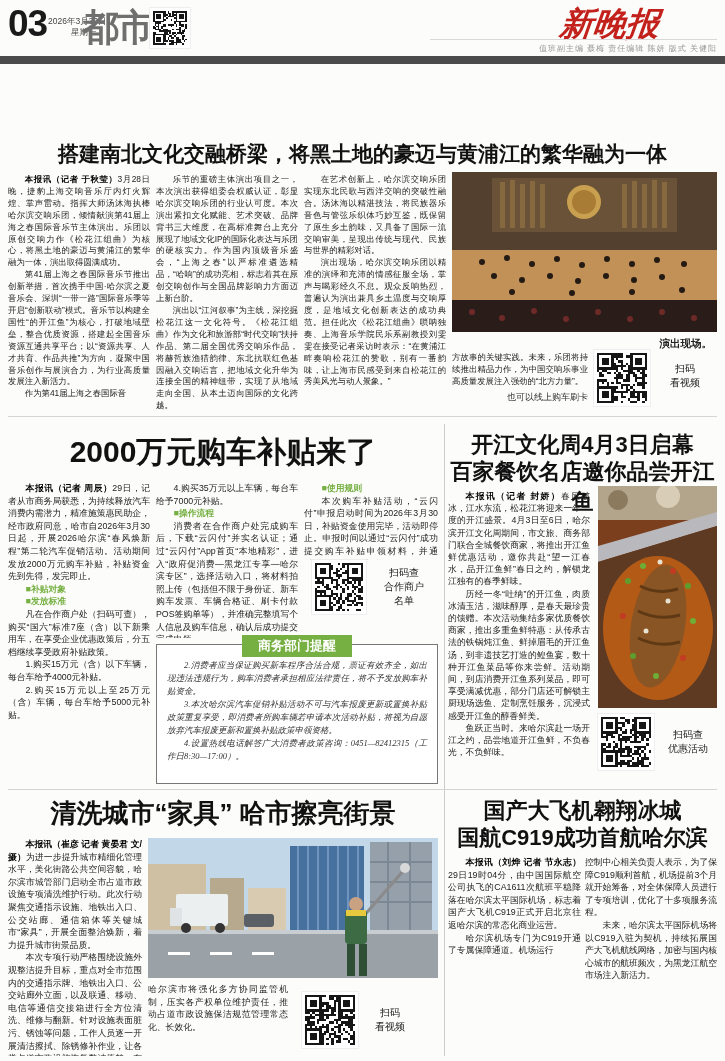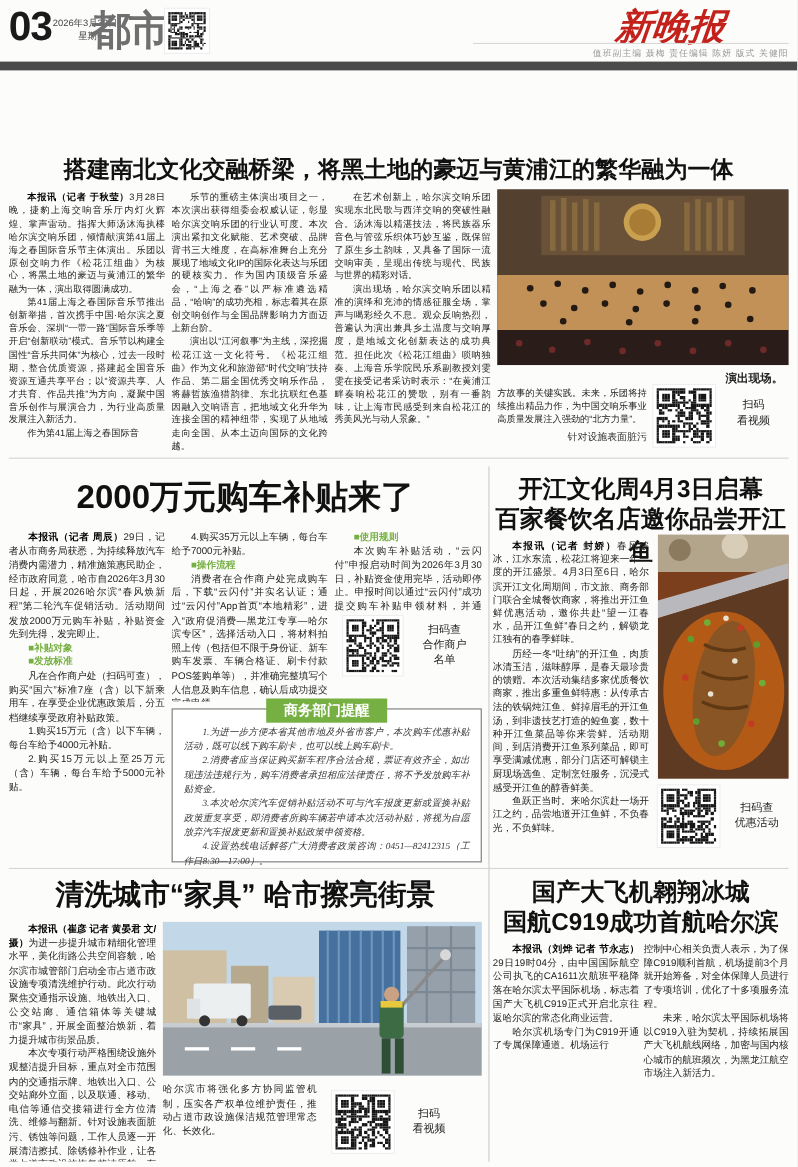--- a/index.html
+++ b/index.html
@@ -297,21 +297,21 @@
     </div>
   <div class="abs masthead" style="left:560px;top:2px;">新晚报</div>
   <div class="abs hline" style="left:430px;top:39px;width:287px;"></div>
   <div class="abs staff" style="left:470px;top:43px;width:247px;">值班副主编 聂梅  责任编辑 陈妍  版式 关健阳</div>
   <div class="abs bar" style="left:0;top:56px;width:725px;height:8px;"></div>
 
   <div class="abs subtitle" style="left:0;top:140px;width:725px;">搭建南北文化交融桥梁，将黑土地的豪迈与黄浦江的繁华融为一体</div>
 
   <div class="abs col tight" style="left:8px;top:174px;width:142px;height:236px;">
     <p><b class="intro">本报讯（记者 于秋莹）</b><span>3月28日晚，捷豹上海交响音乐厅内灯火辉煌、掌声雷动。指挥大师汤沐海执棒哈尔滨交响乐团，倾情献演第41届上海之春国际音乐节主体演出。乐团以原创交响力作《松花江组曲》为核心，将黑土地的豪迈与黄浦江的繁华融为一体，演出取得圆满成功。</span></p>
-    <p>第41届上海之春国际音乐节推出创新举措，首次携手中国·哈尔滨之夏音乐会、深圳“一带一路”国际音乐季等开启“创新联动”模式。音乐节以构建全国性“音乐共同体”为核心，过去一段时期，整合优质资源，搭建起全国音乐资源互通共享平台；以“资源共享、人才共育、作品共推”为方向，凝聚中国音乐创作与展演合力，为行业高质量发展注入新活力。</p>
+    <p>第41届上海之春国际音乐节推出创新举措，首次携手中国·哈尔滨之夏音乐会、深圳“一带一路”国际音乐季等开启“创新联动”模式。音乐节以构建全国性“的开江鱼”为核心，打破地域壁垒，整合优质资源，搭建起全国音乐资源互通共享平台；以“资源共享、人才共育、作品共推”为方向，凝聚中国音乐创作与展演合力，为行业高质量发展注入新活力。</p>
     <p>作为第41届上海之春国际音</p>
   </div>
   <div class="abs col tight" style="left:156px;top:174px;width:142px;height:236px;">
     <p>乐节的重磅主体演出项目之一，本次演出获得组委会权威认证，彰显哈尔滨交响乐团的行业认可度。本次演出紧扣文化赋能、艺术突破、品牌背书三大维度，在高标准舞台上充分展现了地域文化IP的国际化表达与乐团的硬核实力。作为国内顶级音乐盛会，“上海之春”以严标准遴选精品，“哈响”的成功亮相，标志着其在原创交响创作与全国品牌影响力方面迈上新台阶。</p>
     <p>演出以“江河叙事”为主线，深挖掘松花江这一文化符号。《松花江组曲》作为文化和旅游部“时代交响”扶持作品、第二届全国优秀交响乐作品，将赫哲族渔猎韵律、东北抗联红色基因融入交响语言，把地域文化升华为连接全国的精神纽带，实现了从地域走向全国、从本土迈向国际的文化跨越。</p>
   </div>
   <div class="abs col tight" style="left:304px;top:174px;width:142px;height:236px;">
     <p>在艺术创新上，哈尔滨交响乐团实现东北民歌与西洋交响的突破性融合。汤沐海以精湛技法，将民族器乐音色与管弦乐织体巧妙互鉴，既保留了原生乡土韵味，又具备了国际一流交响审美，呈现出传统与现代、民族与世界的精彩对话。</p>
     <p>演出现场，哈尔滨交响乐团以精准的演绎和充沛的情感征服全场，掌声与喝彩经久不息。观众反响热烈，普遍认为演出兼具乡土温度与交响厚度，是地域文化创新表达的成功典范。担任此次《松花江组曲》唢呐独奏、上海音乐学院民乐系副教授刘雯雯在接受记者采访时表示：“在黄浦江畔奏响松花江的赞歌，别有一番韵味，让上海市民感受到来自松花江的秀美风光与动人景象。”</p>
   </div>
@@ -367,21 +367,21 @@
           <circle cx="146" cy="140" r="3"></circle>
           <circle cx="178" cy="147" r="3"></circle>
         <circle cx="210" cy="140" r="3"></circle>
           <circle cx="242" cy="146" r="3"></circle>
       </g>
     </svg>
   </div>
   <div class="abs caption" style="left:452px;top:337px;width:260px;">演出现场。</div>
   <div class="abs col tight" style="left:452px;top:352px;width:136px;height:60px;">
     <p class="noind" style="text-indent:0;">方故事的关键实践。未来，乐团将持续推出精品力作，为中国交响乐事业高质量发展注入强劲的“北方力量”。</p>
-    <div class="credit">针对设施表面脏污</div>
+    <div class="credit">也可以线上购车刷卡</div>
   </div>
   <div class="abs qr" style="left:594px;top:350px;width:56px;height:56px;">
       <i style="grid-row:1;grid-column:1"></i>
       <i style="grid-row:1;grid-column:2"></i>
       <i style="grid-row:1;grid-column:3"></i>
       <i style="grid-row:1;grid-column:4"></i>
       <i style="grid-row:1;grid-column:5"></i>
       <i style="grid-row:1;grid-column:6"></i>
       <i style="grid-row:1;grid-column:7"></i>
       <i style="grid-row:1;grid-column:8"></i>
@@ -890,21 +890,20 @@
       <i style="grid-row:21;grid-column:15"></i>
       <i style="grid-row:21;grid-column:19"></i>
       <i style="grid-row:21;grid-column:20"></i>
     </div>
   <div class="abs qrlabel" style="left:372px;top:566px;width:64px;">扫码查
 合作商户
 名单</div>
 
   <div class="abs notice" style="left:156px;top:644px;width:282px;height:140px;">
     <div class="notice-tab">商务部门提醒</div>
-    <p>1.为进一步方便本省其他市地及外省市客户，本次购车优惠补贴活动，既可以线下购车刷卡，也可以线上购车刷卡。</p>
     <p>2.消费者应当保证购买新车程序合法合规，票证有效齐全，如出现违法违规行为，购车消费者承担相应法律责任，将不予发放购车补贴资金。</p>
     <p>3.本次哈尔滨汽车促销补贴活动不可与汽车报废更新或置换补贴政策重复享受，即消费者所购车辆若申请本次活动补贴，将视为自愿放弃汽车报废更新和置换补贴政策申领资格。</p>
     <p>4.设置热线电话解答广大消费者政策咨询：0451—82412315（工作日8:30—17:00）。</p>
   </div>
 
   <div class="abs h2" style="left:448px;top:430px;width:269px;font-size:22px;">开江文化周4月3日启幕</div>
   <div class="abs h2" style="left:448px;top:457px;width:269px;font-size:22px;">百家餐饮名店邀你品尝开江鱼</div>
 
   <div class="abs col a3col" style="left:448px;top:490px;width:142px;height:294px;">
     <p><b class="intro">本报讯（记者 封娇）</b><span>春风破冰，江水东流，松花江将迎来一年一度的开江盛景。4月3日至6日，哈尔滨开江文化周期间，市文旅、商务部门联合全城餐饮商家，将推出开江鱼鲜优惠活动，邀你共赴“望一江春水，品开江鱼鲜”春日之约，解锁龙江独有的春季鲜味。</span></p>
@@ -1243,21 +1242,21 @@
       <circle cx="257" cy="30" r="5" fill="#d8d8d8"></circle>
       <circle cx="208" cy="66" r="7" fill="#c9a183"></circle>
       <rect x="197" y="72" width="22" height="34" rx="4" fill="#3c6b44"></rect>
       <rect x="198" y="72" width="20" height="6" fill="#e8c93e"></rect>
       <rect x="199" y="106" width="8" height="32" fill="#2e4f35"></rect>
       <rect x="211" y="106" width="8" height="32" fill="#2e4f35"></rect>
     </svg>
   </div>
 
   <div class="abs col" style="left:148px;top:984px;width:140px;height:74px;">
-    <p class="noind" style="text-indent:0;">哈尔滨市将强化多方协同监管机制，压实各产权单位维护责任，推动占道市政设施保洁规范管理常态化、长效化。</p>
+    <p class="noind" style="text-indent:0;font-family:Liberation Mono, monospace;">哈尔滨市将强化多方协同监管机制，压实各产权单位维护责任，推动占道市政设施保洁规范管理常态化、长效化。</p>
   </div>
   <div class="abs qr" style="left:302px;top:992px;width:56px;height:56px;">
       <i style="grid-row:1;grid-column:1"></i>
       <i style="grid-row:1;grid-column:2"></i>
       <i style="grid-row:1;grid-column:3"></i>
       <i style="grid-row:1;grid-column:4"></i>
       <i style="grid-row:1;grid-column:5"></i>
       <i style="grid-row:1;grid-column:6"></i>
       <i style="grid-row:1;grid-column:7"></i>
       <i style="grid-row:1;grid-column:8"></i>

